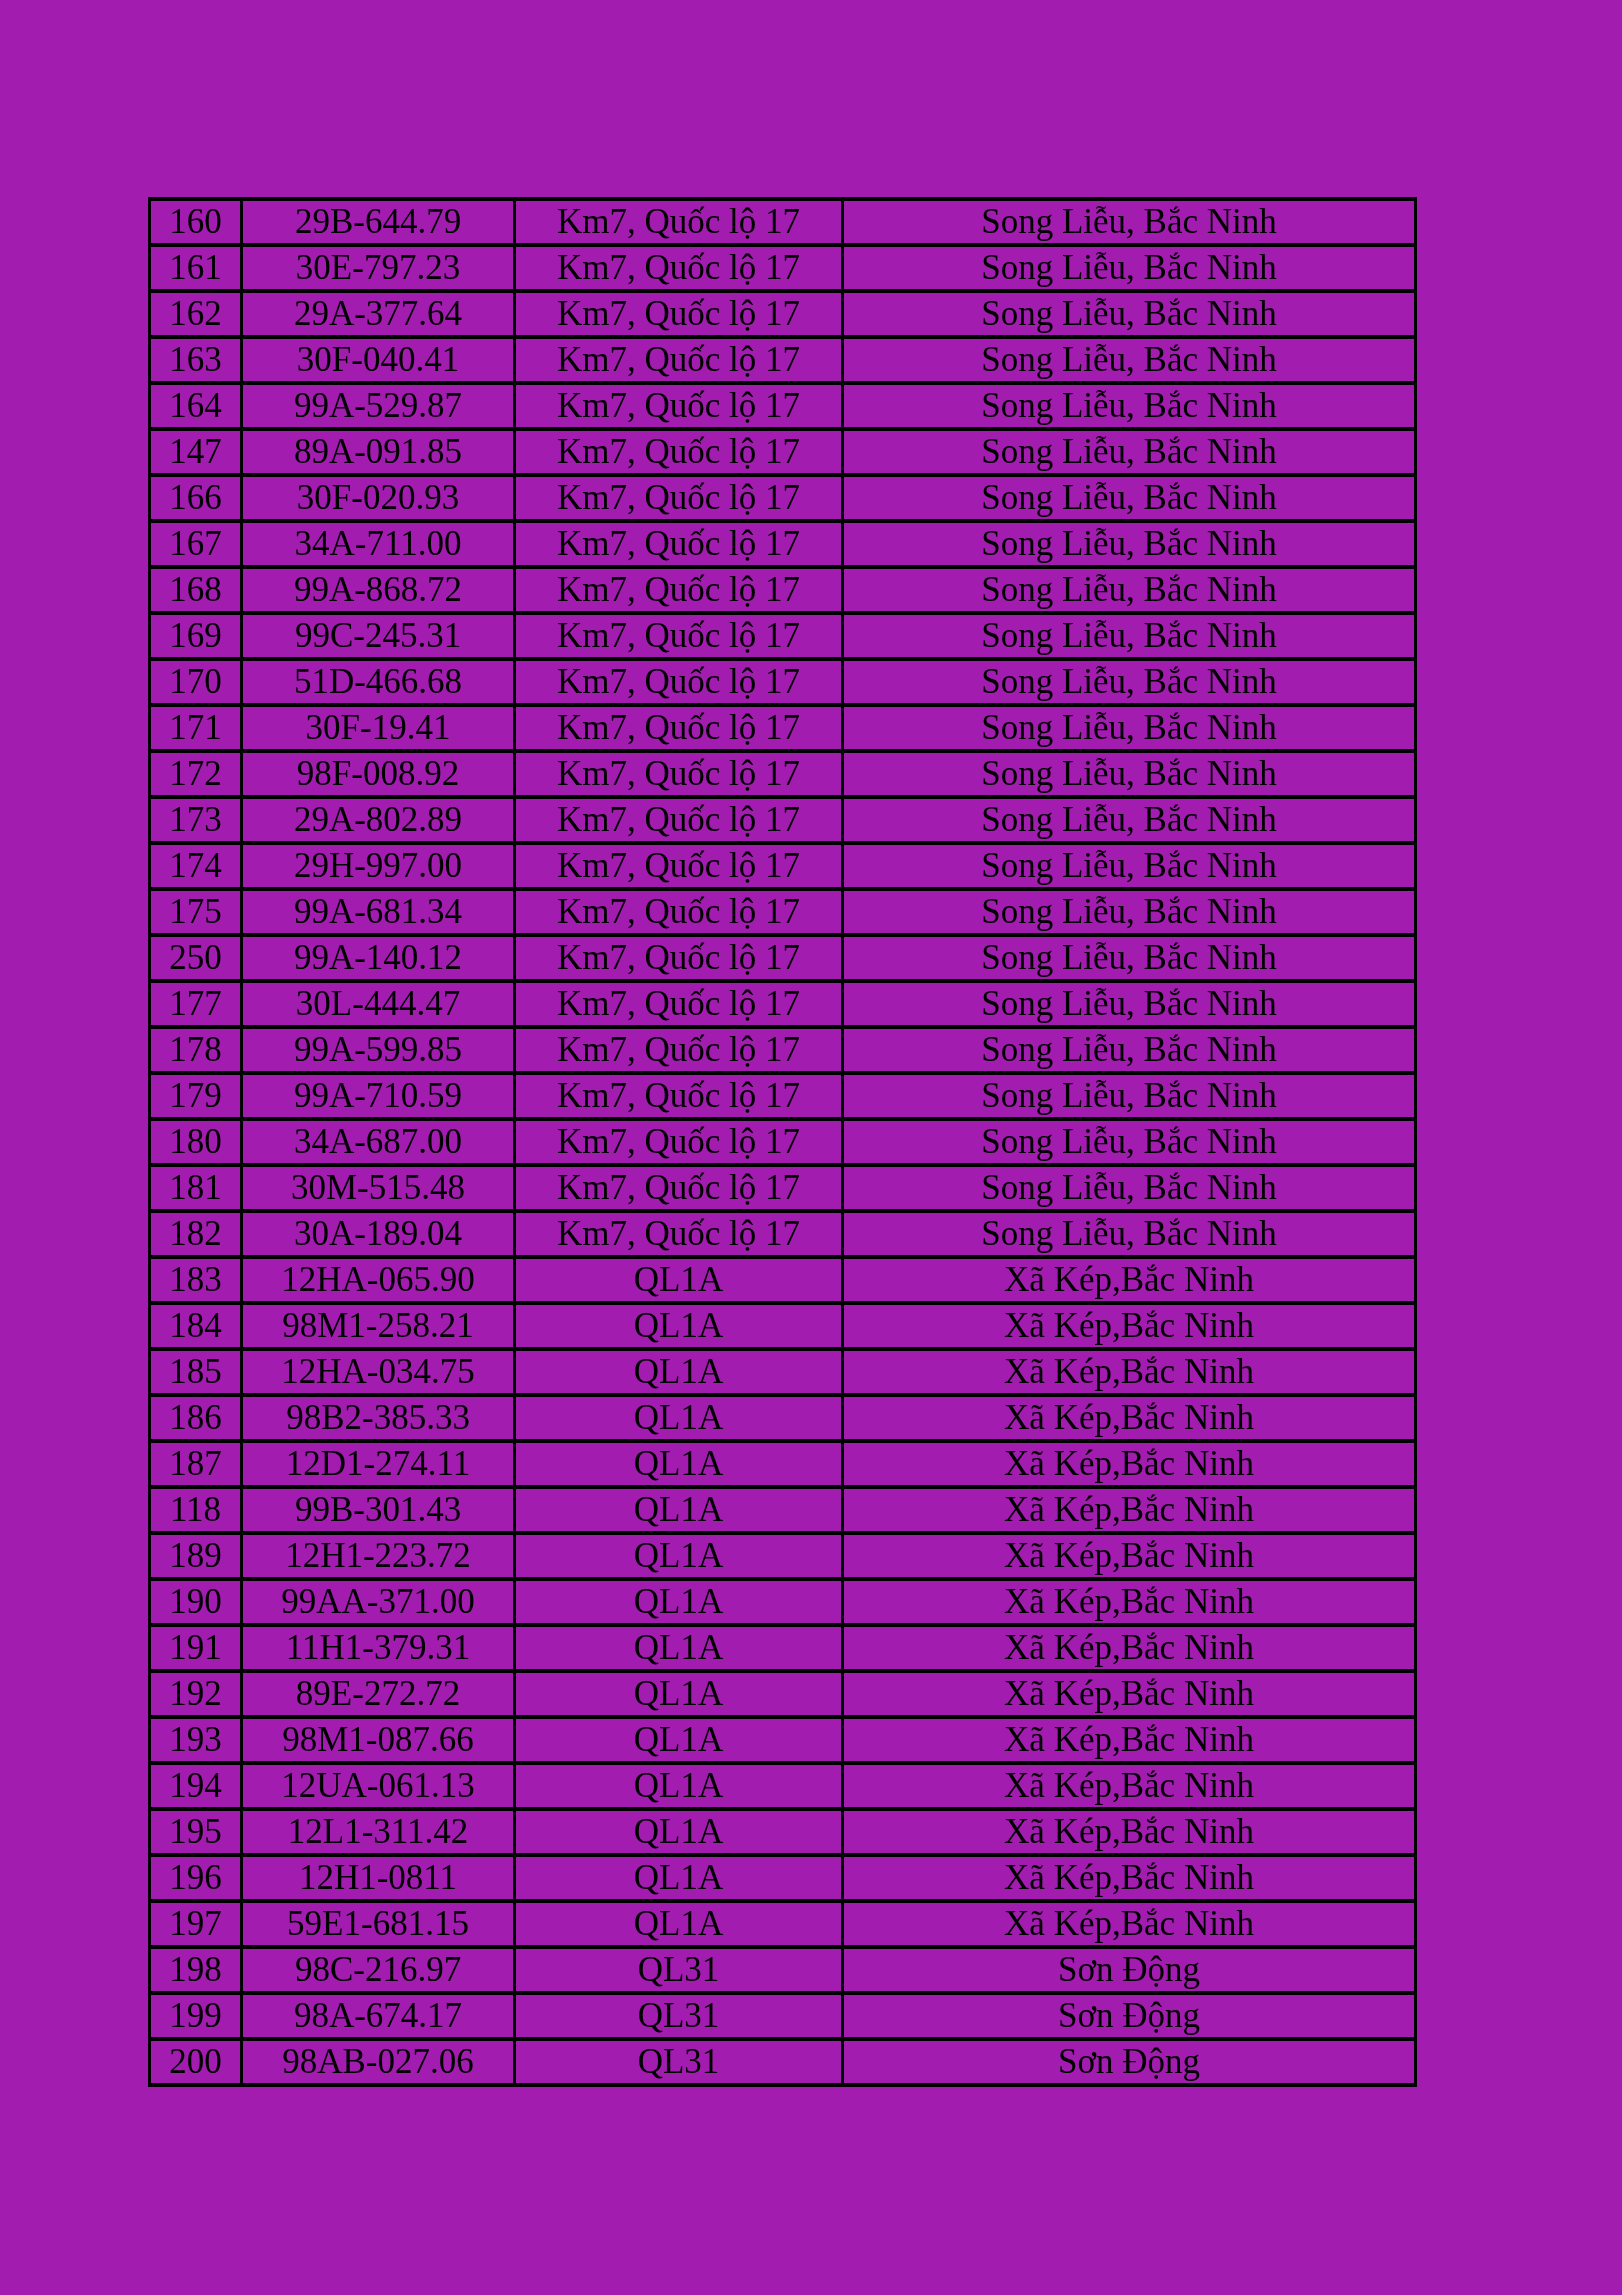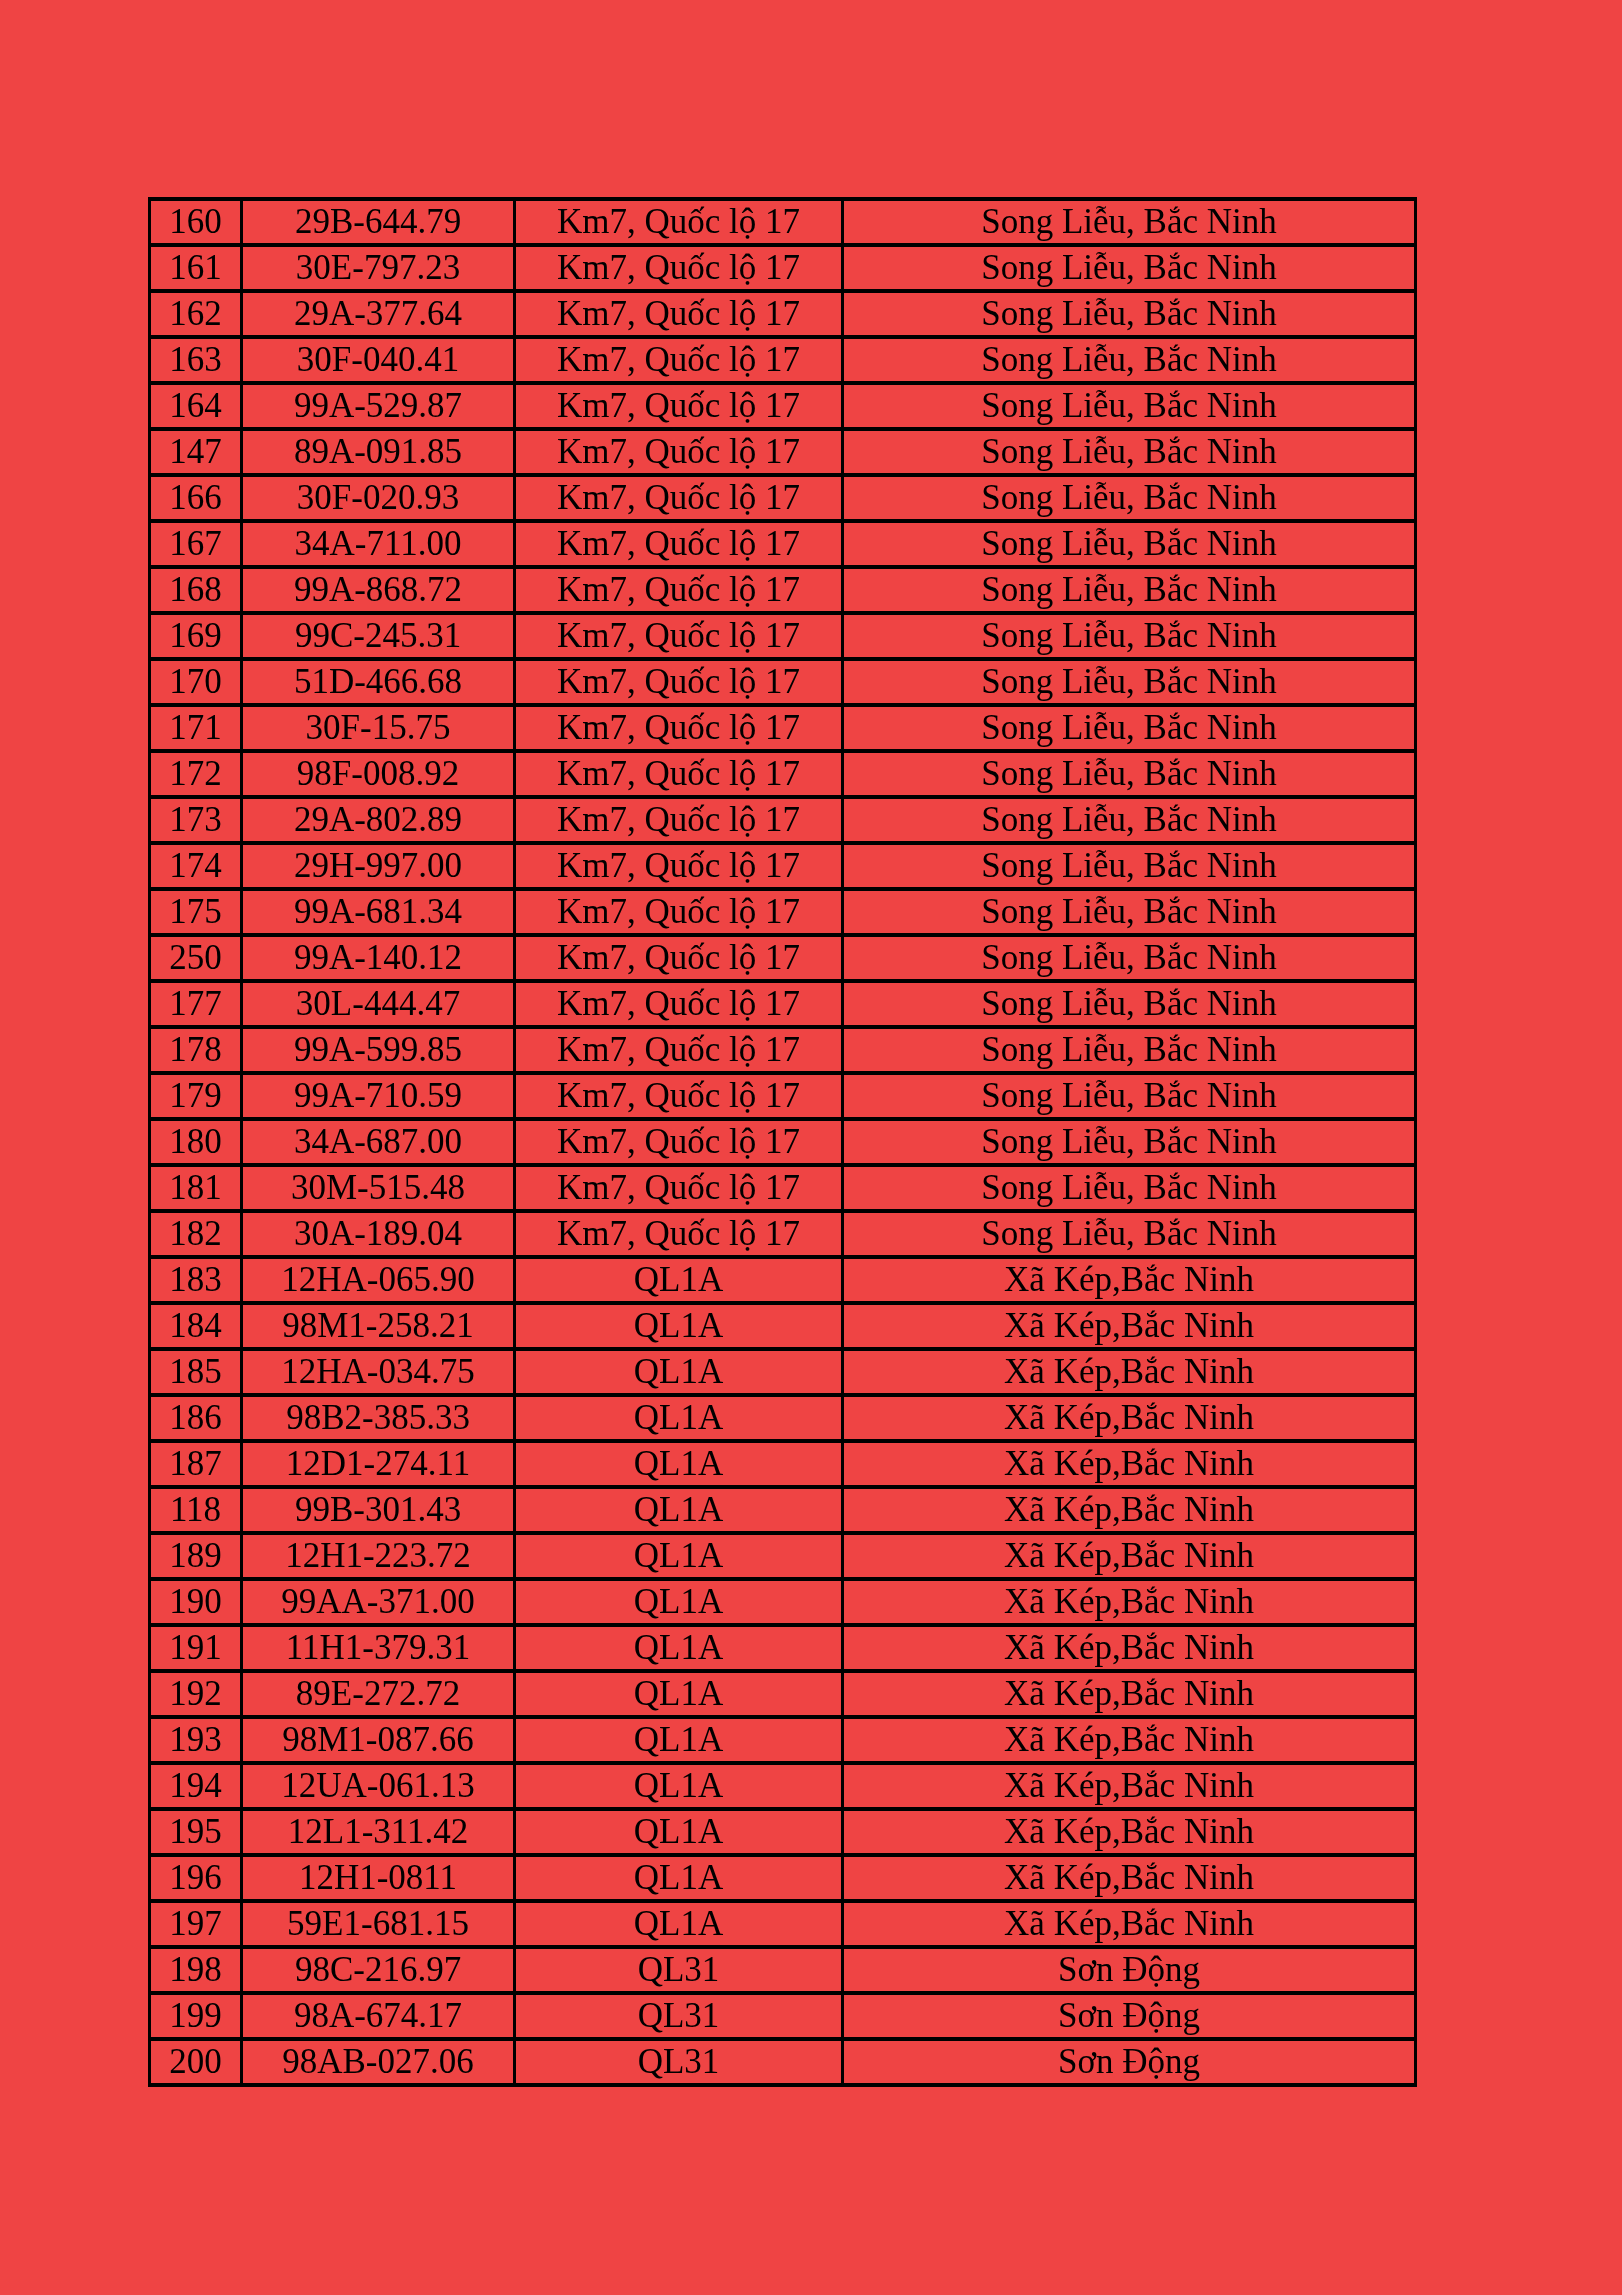--- a/index.html
+++ b/index.html
@@ -10,21 +10,21 @@
     width: 1623px;
     height: 2295px;
     background: #ffffff;
     position: relative;
     font-family: "Liberation Serif", "DejaVu Serif", serif;
     color: #000000;
   }
   .page {
     position: absolute;
     inset: 0;
-    background: #ef4444;
+    background: #a21caf;
   }
   table.data-table {
     position: absolute;
     left: 148px;
     top: 197px;
     width: 1266px;
     border-collapse: collapse;
     table-layout: fixed;
   }
   table.data-table td {
@@ -118,21 +118,21 @@
     <td>Song Liễu, Bắc Ninh</td>
   </tr>
         <tr>
     <td>170</td>
     <td>51D-466.68</td>
     <td>Km7, Quốc lộ 17</td>
     <td>Song Liễu, Bắc Ninh</td>
   </tr>
         <tr>
     <td>171</td>
-    <td>30F-15.75</td>
+    <td>30F-19.41</td>
     <td>Km7, Quốc lộ 17</td>
     <td>Song Liễu, Bắc Ninh</td>
   </tr>
         <tr>
     <td>172</td>
     <td>98F-008.92</td>
     <td>Km7, Quốc lộ 17</td>
     <td>Song Liễu, Bắc Ninh</td>
   </tr>
         <tr>

